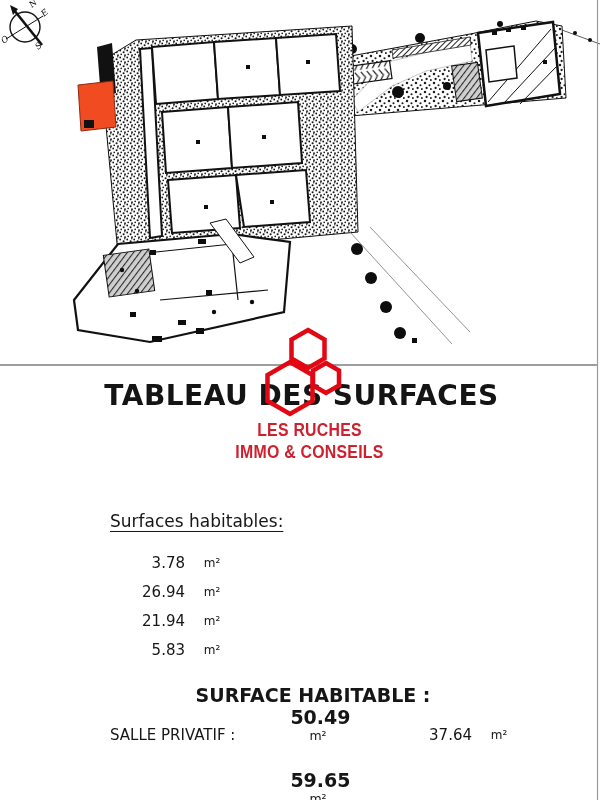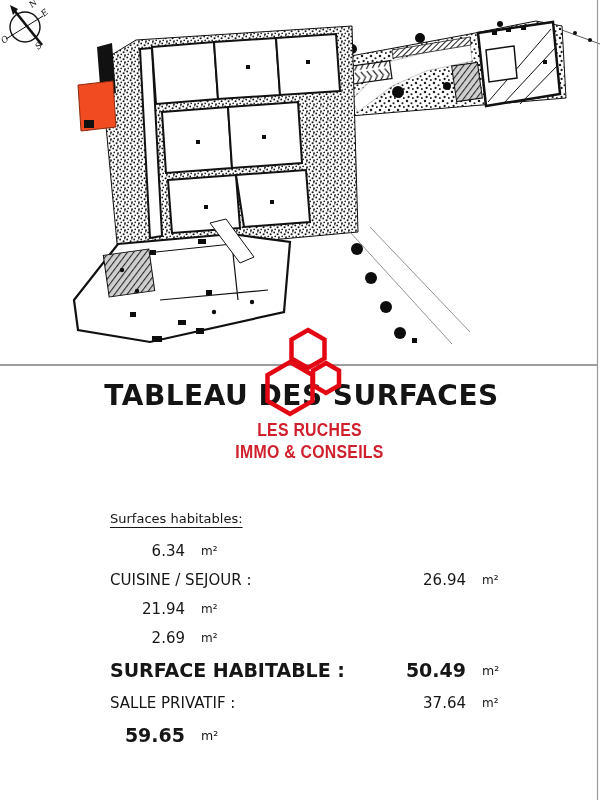--- a/index.html
+++ b/index.html
@@ -29,35 +29,35 @@
     transform:translateX(8px) scaleX(0.88);
     z-index:2;white-space:nowrap;
   }
   .brand.line1{top:420px;}
   .brand.line2{top:442px;}
 
   .surface-table{
     position:absolute;left:110px;top:511px;width:406px;z-index:2;
   }
   .table-heading{
-    font-size:13px;
+    font-size:17px;
     text-decoration:underline;
     text-underline-offset:4px;
-    margin-bottom:10px;
+    margin-bottom:17px;
   }
   .s-row{
     display:flex;align-items:center;
     height:29px;font-size:15px;
   }
   .s-row .label{flex:1 1 auto;}
   .s-row .value{width:75px;text-align:right;}
-  .s-row .unit{width:34px;padding-left:16px;font-size:12px;}
+  .s-row .unit{width:34px;padding-left:10px;font-size:12px;text-align:center;}
   .s-row.bold-row{
-    height:36px;margin-top:0;
-    font-size:19px;font-weight:bold;
+    height:36px;margin-top:20px;
+    font-size:19px;font-weight:bold;flex-direction:column;
   }
   .s-row.bold-row .unit{font-weight:normal;font-size:12.5px;}
 </style>
 </head>
 <body>
 
 <div class="page">
 
   <svg class="overlay z1" width="603" height="800" viewBox="0 0 603 800">
     <defs>
@@ -231,37 +231,36 @@
       <polygon points="308,330 324.5,339.5 324.5,358.5 308,368 291.5,358.5 291.5,339.5" stroke="#e30613"></polygon>
       <polygon points="290,362 312.5,375 312.5,401 290,414 267.5,401 267.5,375" stroke="#e30613"></polygon>
       <polygon points="326,363 339,370.5 339,385.5 326,393 313,385.5 313,370.5" stroke="#e30613"></polygon>
     </g>
   </svg>
 
   <div class="surface-table">
     <div class="table-heading">Surfaces habitables:</div>
 
       <div class="s-row">
-        <span class="value">6.34</span>
-        <span class="unit">m²</span>
-      </div>
-
-      <div class="s-row">
-        <span class="label">CUISINE / SEJOUR :</span>
+        <span class="value">3.78</span>
+        <span class="unit">m²</span>
+      </div>
+
+      <div class="s-row">
         <span class="value">26.94</span>
         <span class="unit">m²</span>
       </div>
 
       <div class="s-row">
         <span class="value">21.94</span>
         <span class="unit">m²</span>
       </div>
 
       <div class="s-row">
-        <span class="value">2.69</span>
+        <span class="value">5.83</span>
         <span class="unit">m²</span>
       </div>
 
       <div class="s-row bold-row">
         <span class="label">SURFACE HABITABLE :</span>
         <span class="value">50.49</span>
         <span class="unit">m²</span>
       </div>
 
       <div class="s-row">

